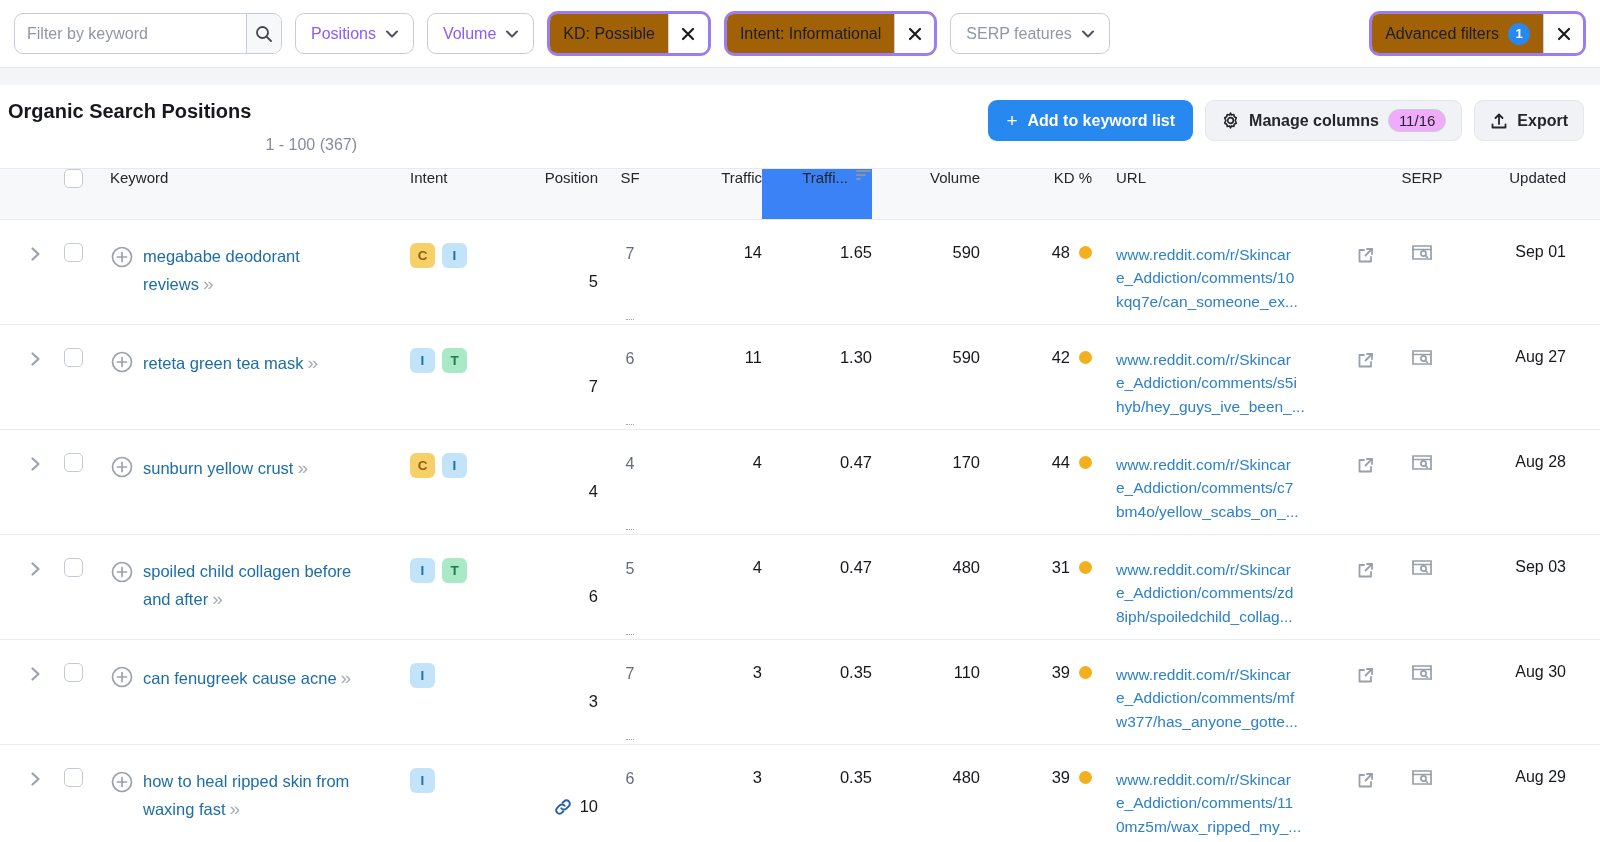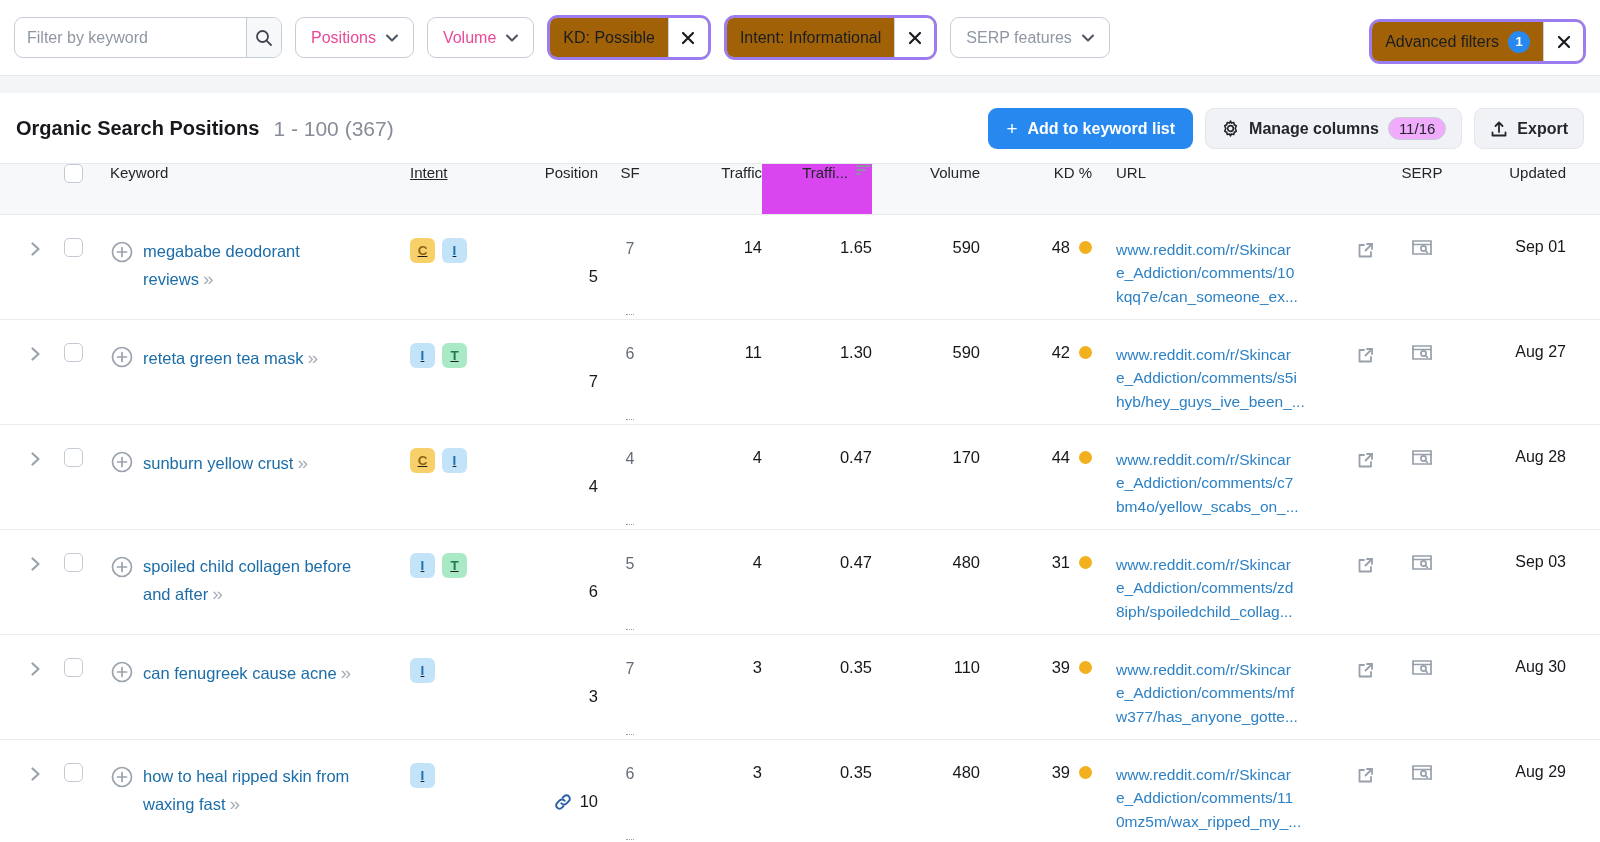--- a/index.html
+++ b/index.html
@@ -11,40 +11,40 @@
     background:#fff; border-bottom:1px solid #e7e9ed; }
   .kw-input { display:flex; align-items:center; height:41px; width:268px;
     border:1px solid #c7cdd6; border-radius:9px; background:#fff; overflow:hidden; }
   .kw-input input { flex:1; border:0; outline:none; padding:0 12px; font-size:16px;
     font-family:inherit; color:#1a1d21; }
   .kw-input input::placeholder { color:#8f97a3; }
   .kw-search-btn { width:44px; align-self:stretch; display:flex; align-items:center;
     justify-content:center; border-left:1px solid #c7cdd6; background:#f7f8fa; cursor:pointer; }
   .dd { display:flex; align-items:center; gap:10px; height:41px; padding:0 15px;
     border:1px solid #c7cdd6; border-radius:9px; background:#fff; font-size:16px;
-    color:#ec4899; cursor:pointer; white-space:nowrap; }
+    color:#8b5cf6; cursor:pointer; white-space:nowrap; }
   .dd.placeholder { color:#8f97a3; }
   .chip-outline { border:3px solid #9c7df1; border-radius:11px; display:flex; }
   .chip { display:flex; align-items:stretch; background:#a16207; border-radius:7px;
     overflow:hidden; height:39px; }
   .chip-label { display:flex; align-items:center; gap:9px; padding:0 13px;
     font-size:16px; color:#1a1d21; white-space:nowrap; cursor:pointer; }
   .chip-count { width:22px; height:22px; border-radius:50%; background:#2788f0;
     color:#fff; font-size:13px; font-weight:bold; display:flex; align-items:center;
     justify-content:center; }
   .chip-x { width:40px; display:flex; align-items:center; justify-content:center;
     background:#fff; border-left:1px solid #ccd2da; cursor:pointer; }
 
   
   .top-gap { height:17px; background:#f4f5f7; }
 
   
-  .toolbar { display:flex; align-items:center; padding:15px 16px 14px 16px; }
+  .toolbar { display:flex; align-items:flex-start; padding:15px 16px 14px 8px; }
   .tb-title { font-size:20px; font-weight:bold; color:#16181c; }
-  .tb-range { font-size:21px; color:#868d98; margin-left:14px; }
+  .tb-range { font-size:16px; color:#868d98; margin-left:14px;margin-top:36px; }
   .tb-right { margin-left:auto; display:flex; align-items:center; gap:12px; }
   .btn-primary { display:flex; align-items:center; gap:10px; height:41px; padding:0 18px;
     background:#2788f0; color:#fff; border:0; border-radius:9px; font-size:16px;
     font-weight:bold; font-family:inherit; cursor:pointer; }
   .btn-plus { font-size:19px; font-weight:normal; line-height:1; }
   .btn-gray { display:flex; align-items:center; gap:9px; height:41px; padding:0 15px;
     background:#f0f2f5; color:#23262b; border:1px solid #e3e6ea; border-radius:9px;
     font-size:16px; font-weight:bold; font-family:inherit; cursor:pointer; }
   .cols-pill { background:#f0abfc; border:1px solid #c7cdd6; border-radius:13px;
     padding:2px 10px; font-size:15px; font-weight:normal; color:#23262b; }
@@ -54,35 +54,35 @@
     border-top:1px solid #e7e9ed; border-bottom:1px solid #e7e9ed; height:52px;
     font-size:15px; color:#23262b; padding:0 0 0 30px; }
   .thead .cell { display:flex; }
   .row { display:flex; align-items:stretch; border-bottom:1px solid #e9ebee;
     padding:0 0 4px 30px; min-height:105px; background:#fff; }
   .cell { flex:0 0 auto; padding-top:0; }
   .row .cell { padding-top:23px; }
   .c-expand { width:34px; }
   .c-check  { width:46px; }
   .c-keyword{ width:300px; }
-  .c-intent { width:88px;text-decoration:underline; }
+  .c-intent { width:88px; }
   .c-pos    { width:100px; display:flex; justify-content:flex-end; }
   .c-sf     { width:64px; display:flex; justify-content:center; }
   .c-traffic{ width:100px; display:flex; justify-content:flex-end; }
   .c-tpct   { width:110px; display:flex; justify-content:flex-end; }
   .c-volume { width:108px; display:flex; justify-content:flex-end; }
   .c-kd     { width:112px; display:flex; justify-content:flex-end; align-items:flex-start; }
   .c-url    { width:290px; padding-left:24px; display:flex; gap:8px; }
   .c-serp   { width:80px; display:flex; justify-content:center; }
   .c-updated{ flex:1 1 auto; display:flex; justify-content:flex-end; padding-right:34px; }
 
   .thead .c-pos,.thead .c-traffic,.thead .c-tpct,.thead .c-volume,.thead .c-kd,
   .thead .c-updated { justify-content:flex-end; }
   .thead .c-sf { justify-content:center; }
-  .thead .c-tpct { background:#d946ef; gap:8px; cursor:pointer; }
+  .thead .c-tpct { background:#3b82f6; gap:8px; cursor:pointer; }
   .thead .c-kd { padding-right:0; }
   .th-label { cursor:pointer; }
 
   .expand-btn { cursor:pointer; display:inline-flex; margin-top:3px; }
   .checkbox { width:19px; height:19px; border:1.5px solid #c4cad3; border-radius:5px;
     background:#fff; cursor:pointer; display:inline-block; }
   .thead .checkbox { margin-top:0; }
 
   .kw-wrap { display:flex; gap:9px; }
   .plus-icon { flex:0 0 auto; margin-top:2px; cursor:pointer; display:inline-flex; }
@@ -177,21 +177,21 @@
 
   <div class="dd placeholder">
     <span>SERP features</span>
     <span>
       <svg width="12" height="8" viewBox="0 0 12 8">
           <path d="M1 1.5 L6 6.5 L11 1.5" fill="none" stroke="#4b5260" stroke-width="2" stroke-linecap="round" stroke-linejoin="round"></path>
         </svg>
     </span>
   </div>
 
-  <div class="chip-outline" style="margin-left:auto;margin-top:8px;">
+  <div class="chip-outline" style="margin-left:auto;">
     <div class="chip">
       <span class="chip-label">
         <span>Advanced filters</span>
         <span class="chip-count">1</span>
       </span>
       <span class="chip-x">
         <span>
           <svg width="14" height="14" viewBox="0 0 14 14">
               <path d="M2 2 L12 12 M12 2 L2 12" stroke="#1a1d21" stroke-width="2.2" stroke-linecap="round"></path>
             </svg>

